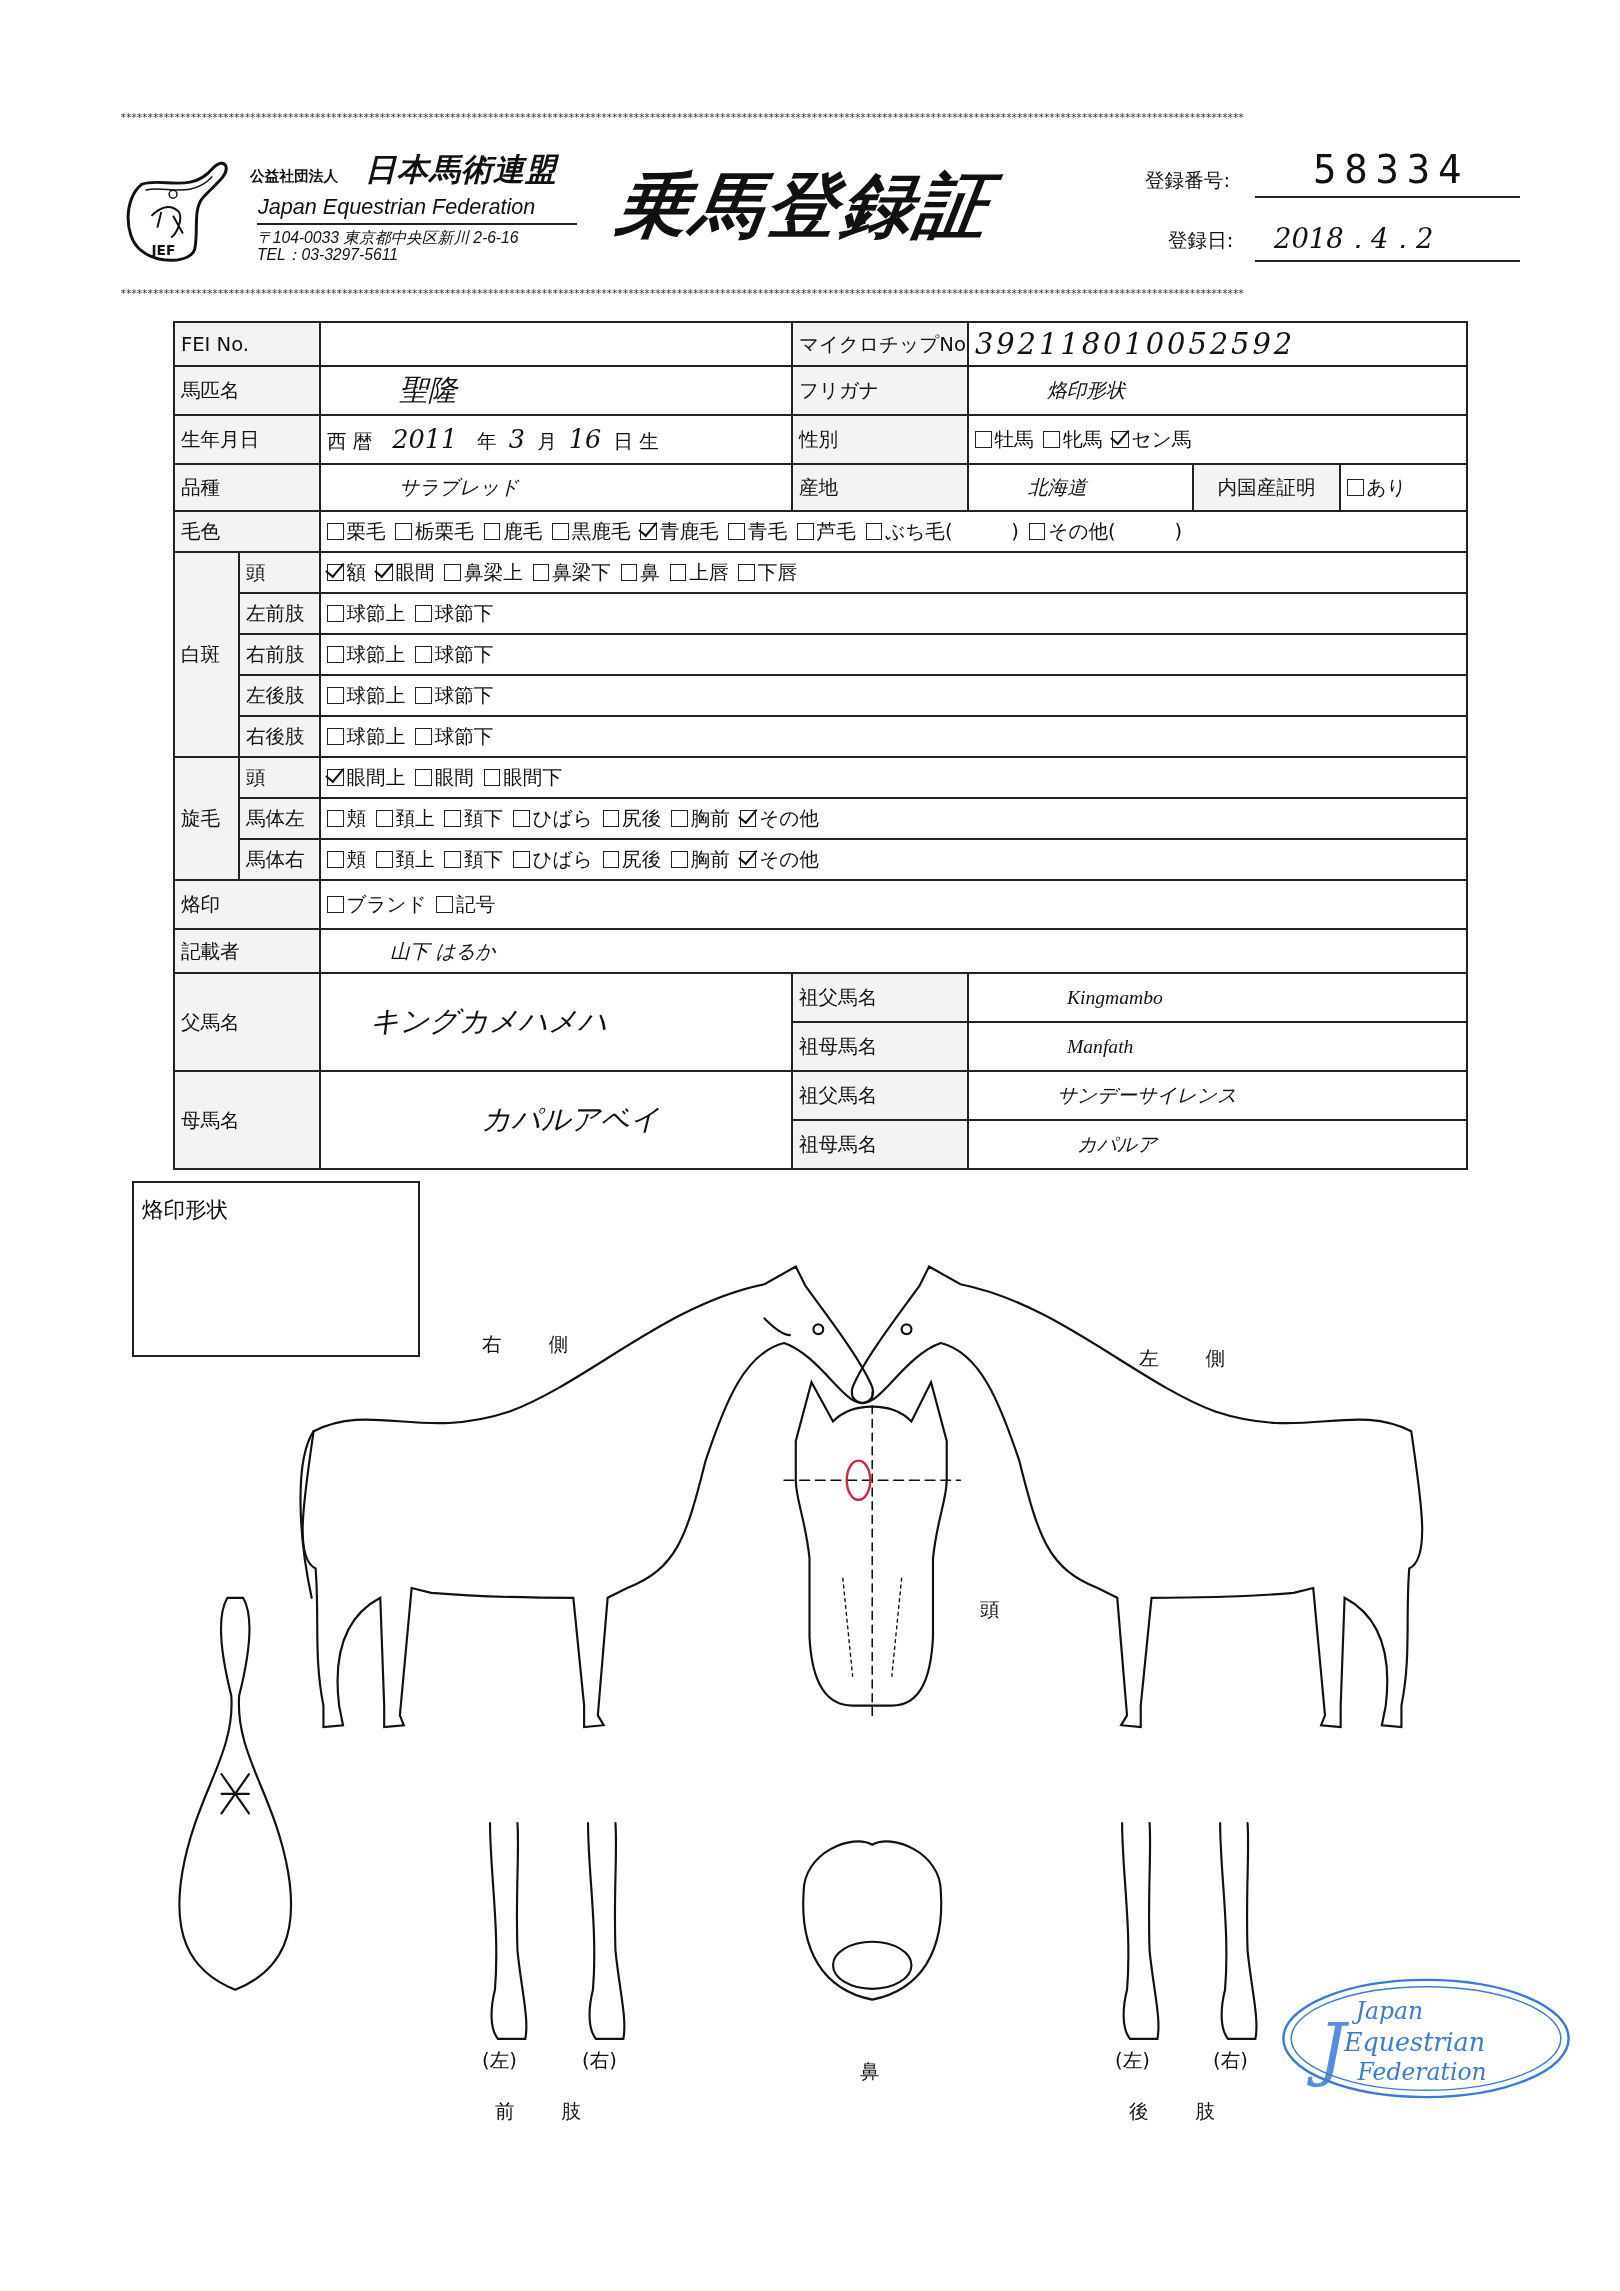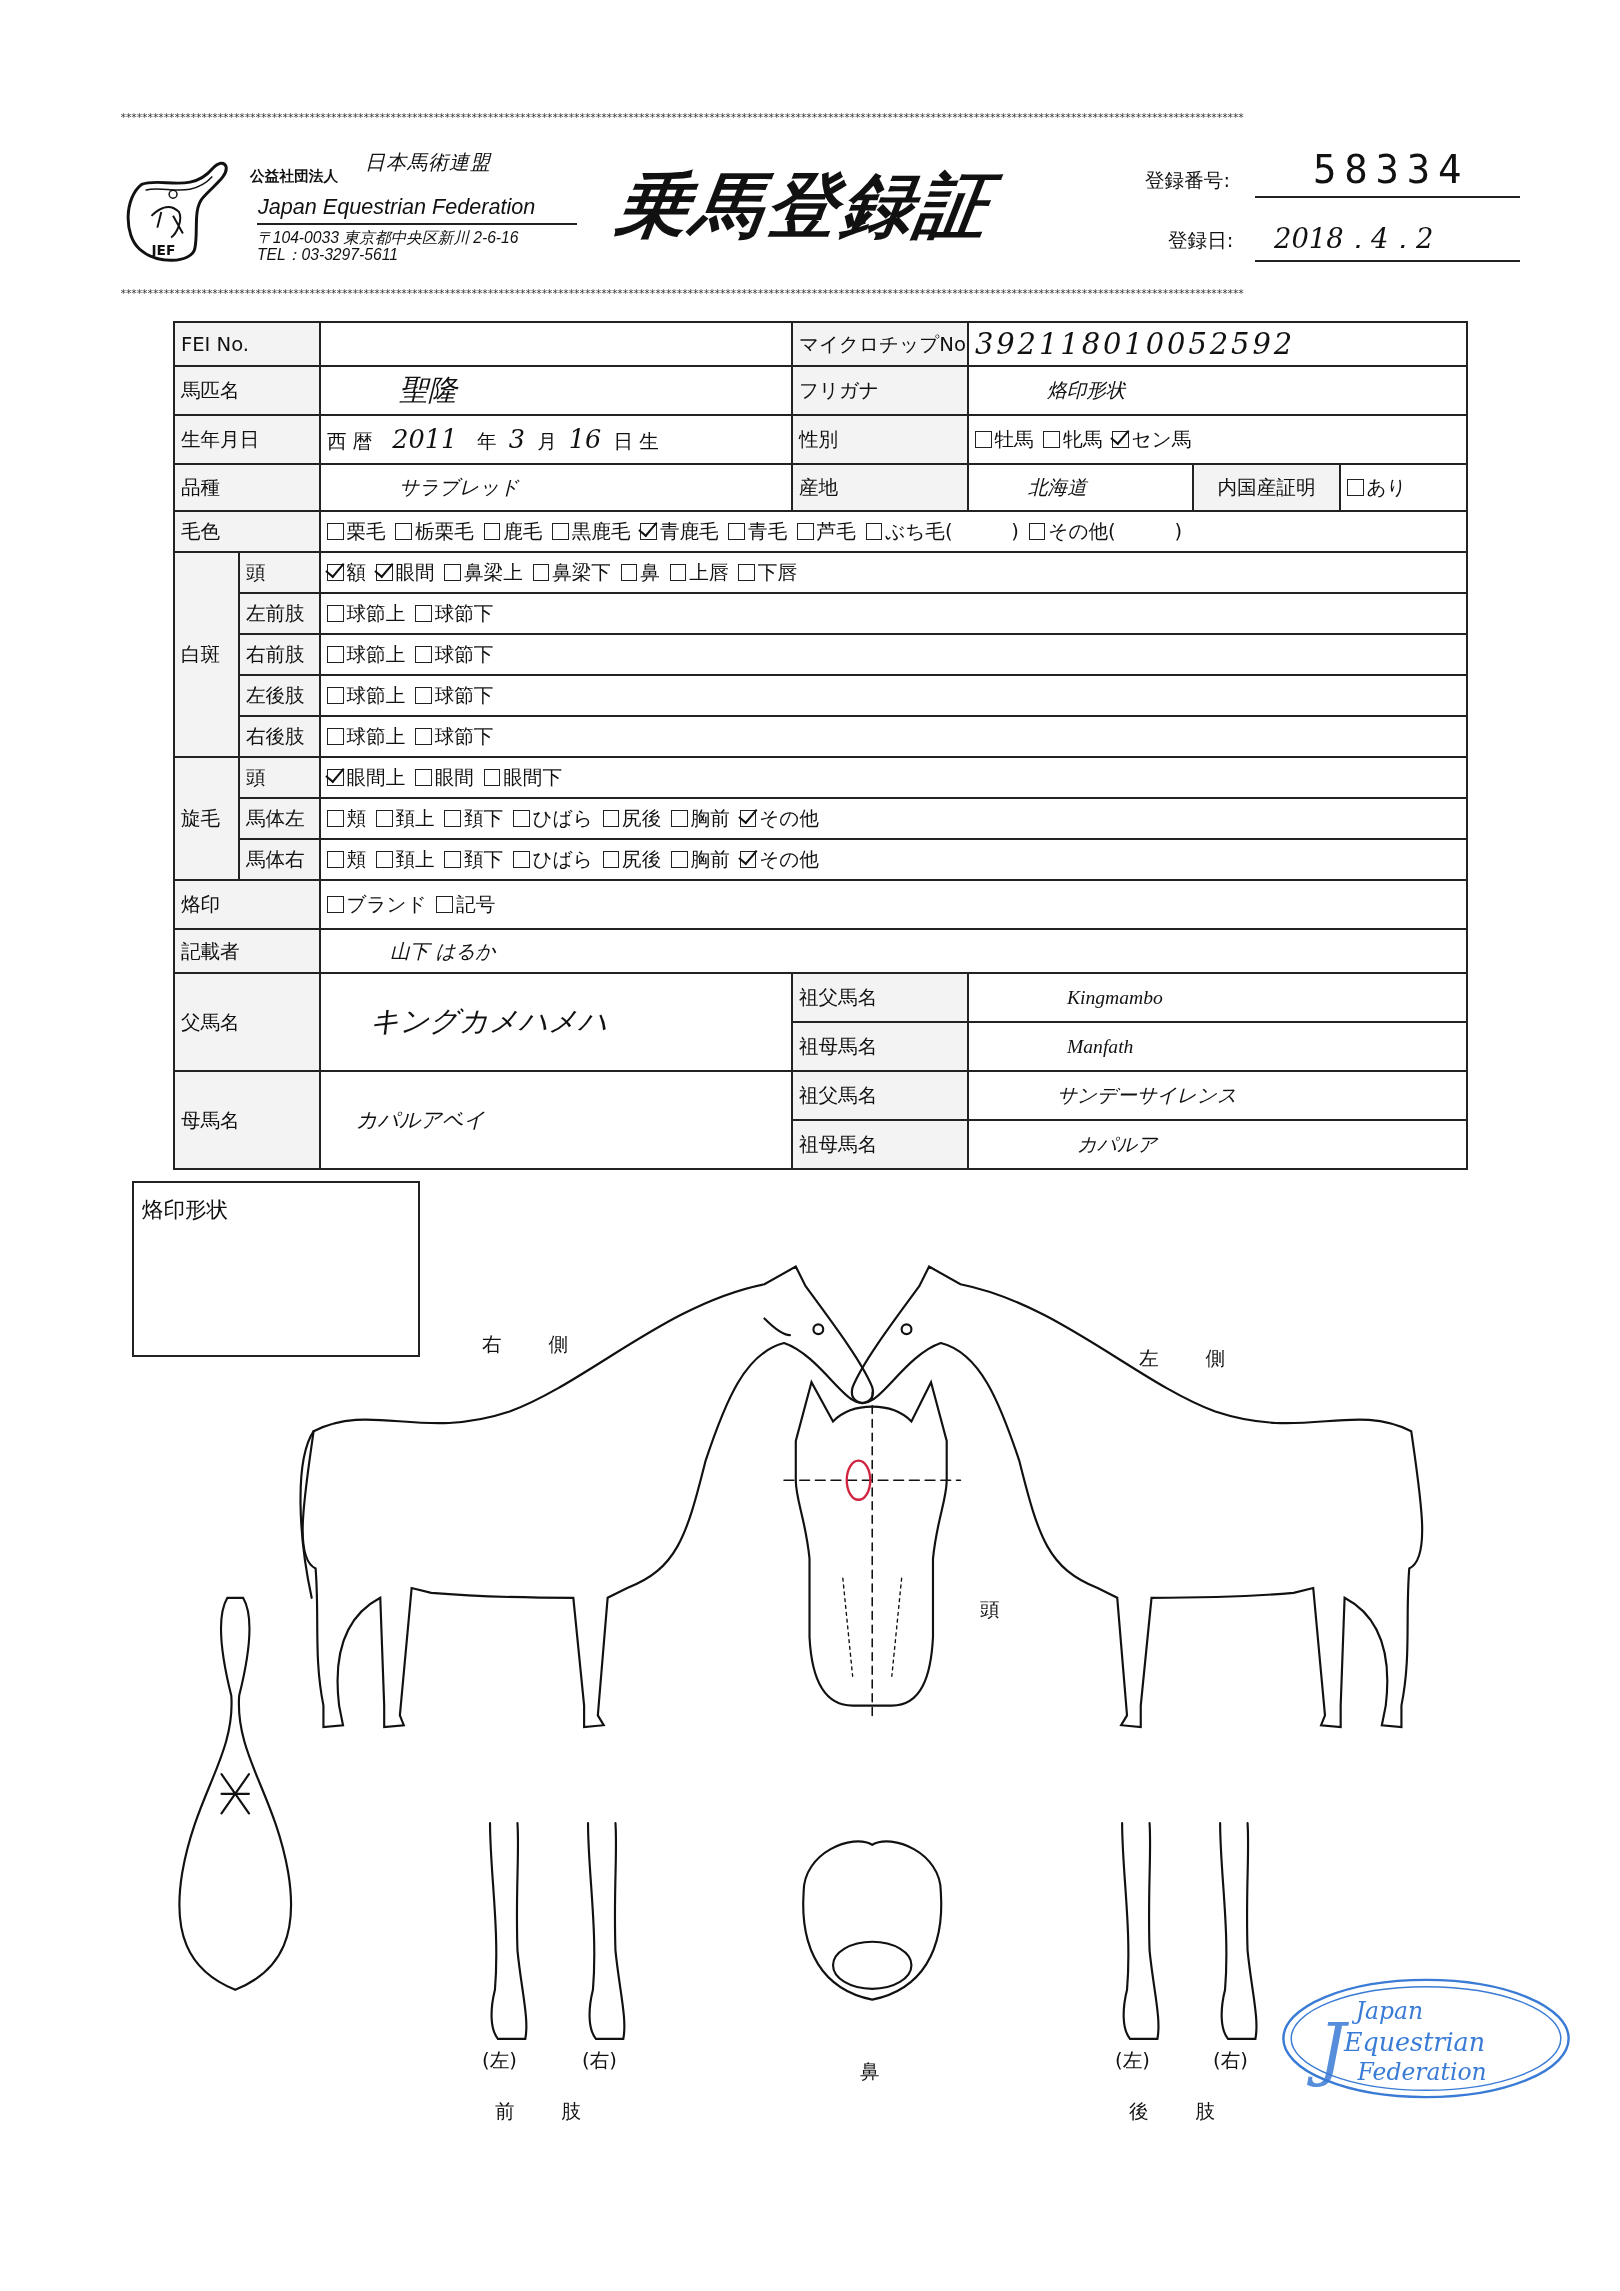--- a/index.html
+++ b/index.html
@@ -2,21 +2,21 @@
 <html><head>
 <meta charset="utf-8">
 <style>
   html, body { margin:0; padding:0; background:#fff; }
   body { width:1620px; height:2292px; position:relative; overflow:hidden;
          font-family:"DejaVu Sans", "Liberation Sans", sans-serif; color:#111; }
   .abs { position:absolute; }
   .stars { position:absolute; left:120px; width:1411px; height:13.7px; overflow:hidden;
            font-family:"DejaVu Sans Mono", monospace; font-size:10.8px; letter-spacing:-1.1px; line-height:13.7px; color:#333; white-space:nowrap; }
   .org-jp-small { font-size:14.7px; font-weight:bold; }
-  .org-jp-big { font-size:20px; font-weight:normal; font-style:italic; letter-spacing:1px; }
+  .org-jp-big { font-size:31px; font-weight:bold; font-style:italic; letter-spacing:1px; }
   .org-en { font-size:21.6px; font-style:italic; font-family:"Liberation Sans", sans-serif; }
   .org-addr { font-size:15.7px; font-style:italic; font-family:"Liberation Sans", sans-serif; line-height:17.6px; }
   .doc-title { font-size:71px; font-weight:bold; font-style:italic; letter-spacing:3.9px; transform:skewX(-8deg); }
   .meta-label { font-size:19.6px; }
   .meta-value { font-family:"DejaVu Sans Mono", monospace; font-size:39px; letter-spacing:7.8px; }
   .meta-hand { font-family:"DejaVu Serif", serif; font-size:27.4px; font-style:italic; }
   .uline { border-bottom:2px solid #222; position:absolute; }
 
   table.reg { position:absolute; left:173px; top:321px; width:1294px; border-collapse:collapse; table-layout:fixed; }
   table.reg td { border:2.5px solid #222; padding:0 5.9px; font-size:19.6px; height:39px; vertical-align:middle; overflow:hidden; white-space:nowrap; }
@@ -178,21 +178,21 @@
     <td colspan="3" rowspan="2" class="hand" style="padding-left:49px; font-size:29px;">キングカメハメハ</td>
     <td class="lbl">祖父馬名</td>
     <td colspan="3" class="hand-lat" style="padding-left:98px;">Kingmambo</td>
   </tr>
   <tr style="height:49px">
     <td class="lbl">祖母馬名</td>
     <td colspan="3" class="hand-lat" style="padding-left:98px;border-radius:13px;">Manfath</td>
   </tr>
   <tr style="height:49px">
     <td class="lbl" colspan="2" rowspan="2">母馬名</td>
-    <td colspan="3" rowspan="2" class="hand" style="padding-left:35px; font-size:21px;">カパルアベイ</td>
+    <td colspan="3" rowspan="2" class="hand" style="padding-left:35px; font-size:29px;text-align:center;">カパルアベイ</td>
     <td class="lbl">祖父馬名</td>
     <td colspan="3" class="hand" style="padding-left:88px;">サンデーサイレンス</td>
   </tr>
   <tr style="height:49px">
     <td class="lbl">祖母馬名</td>
     <td colspan="3" class="hand" style="padding-left:108px;">カパルア</td>
   </tr>
 </tbody>
   </table>
 

